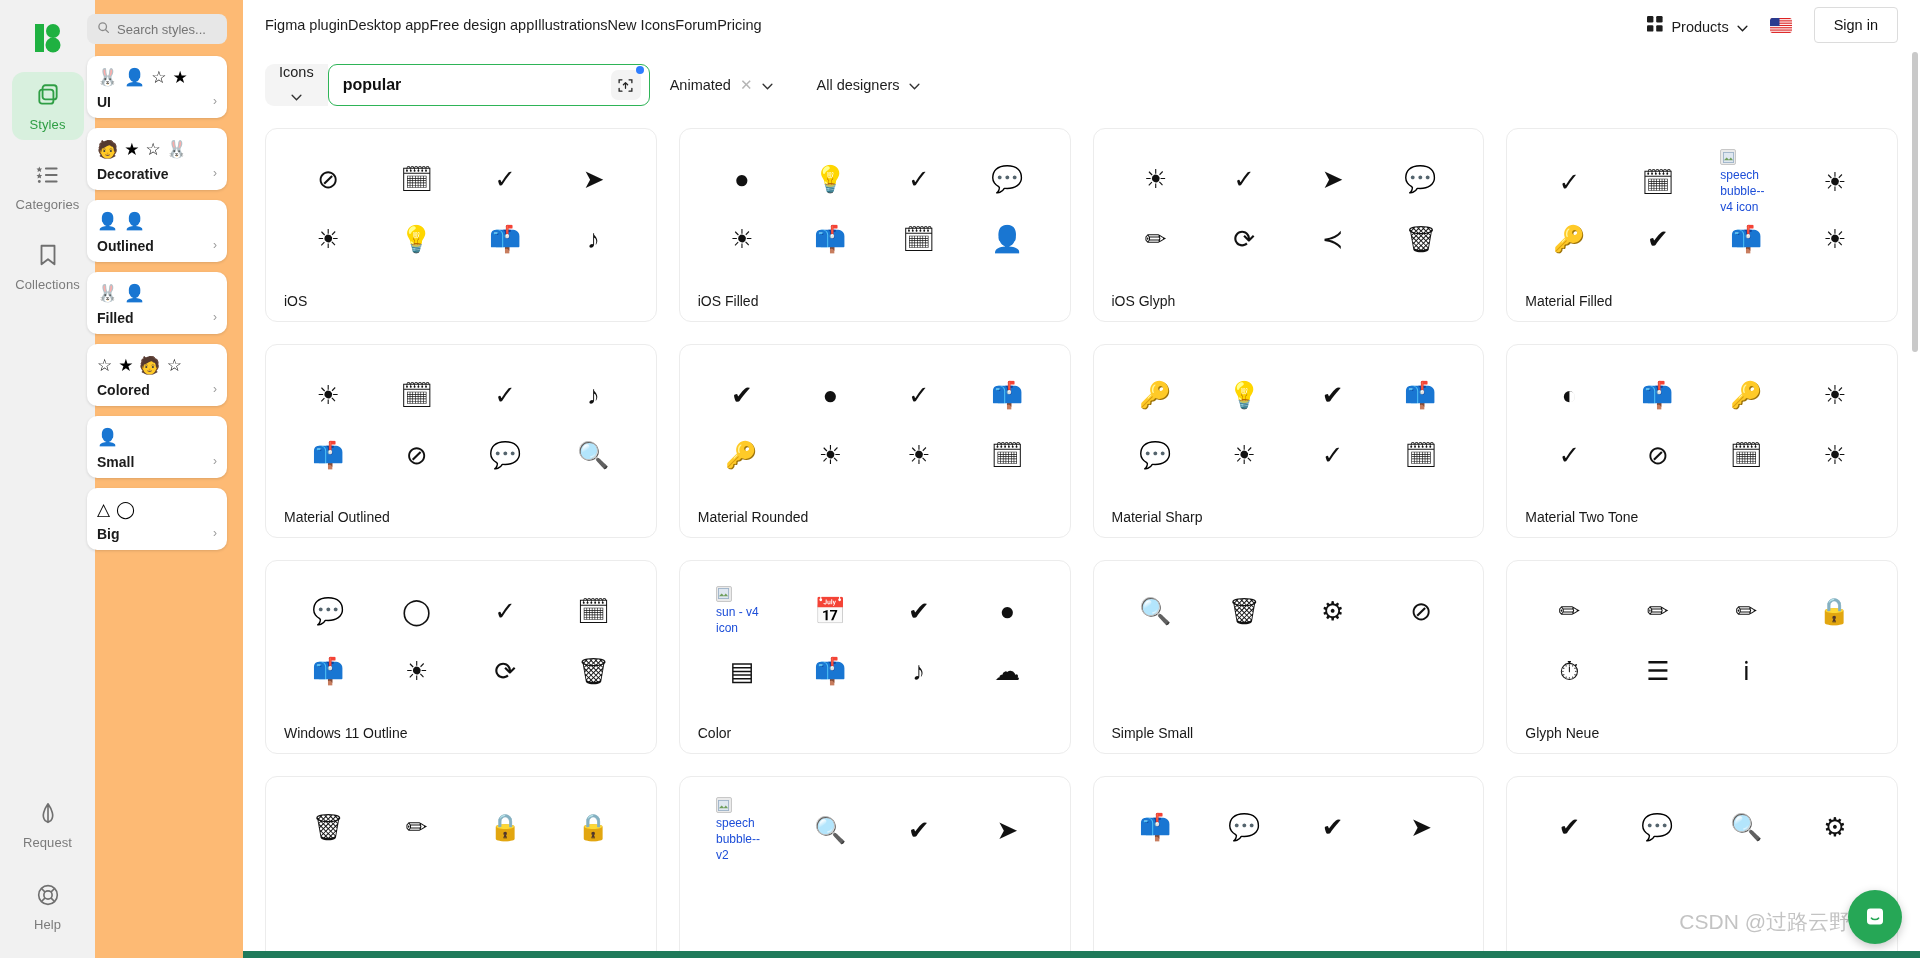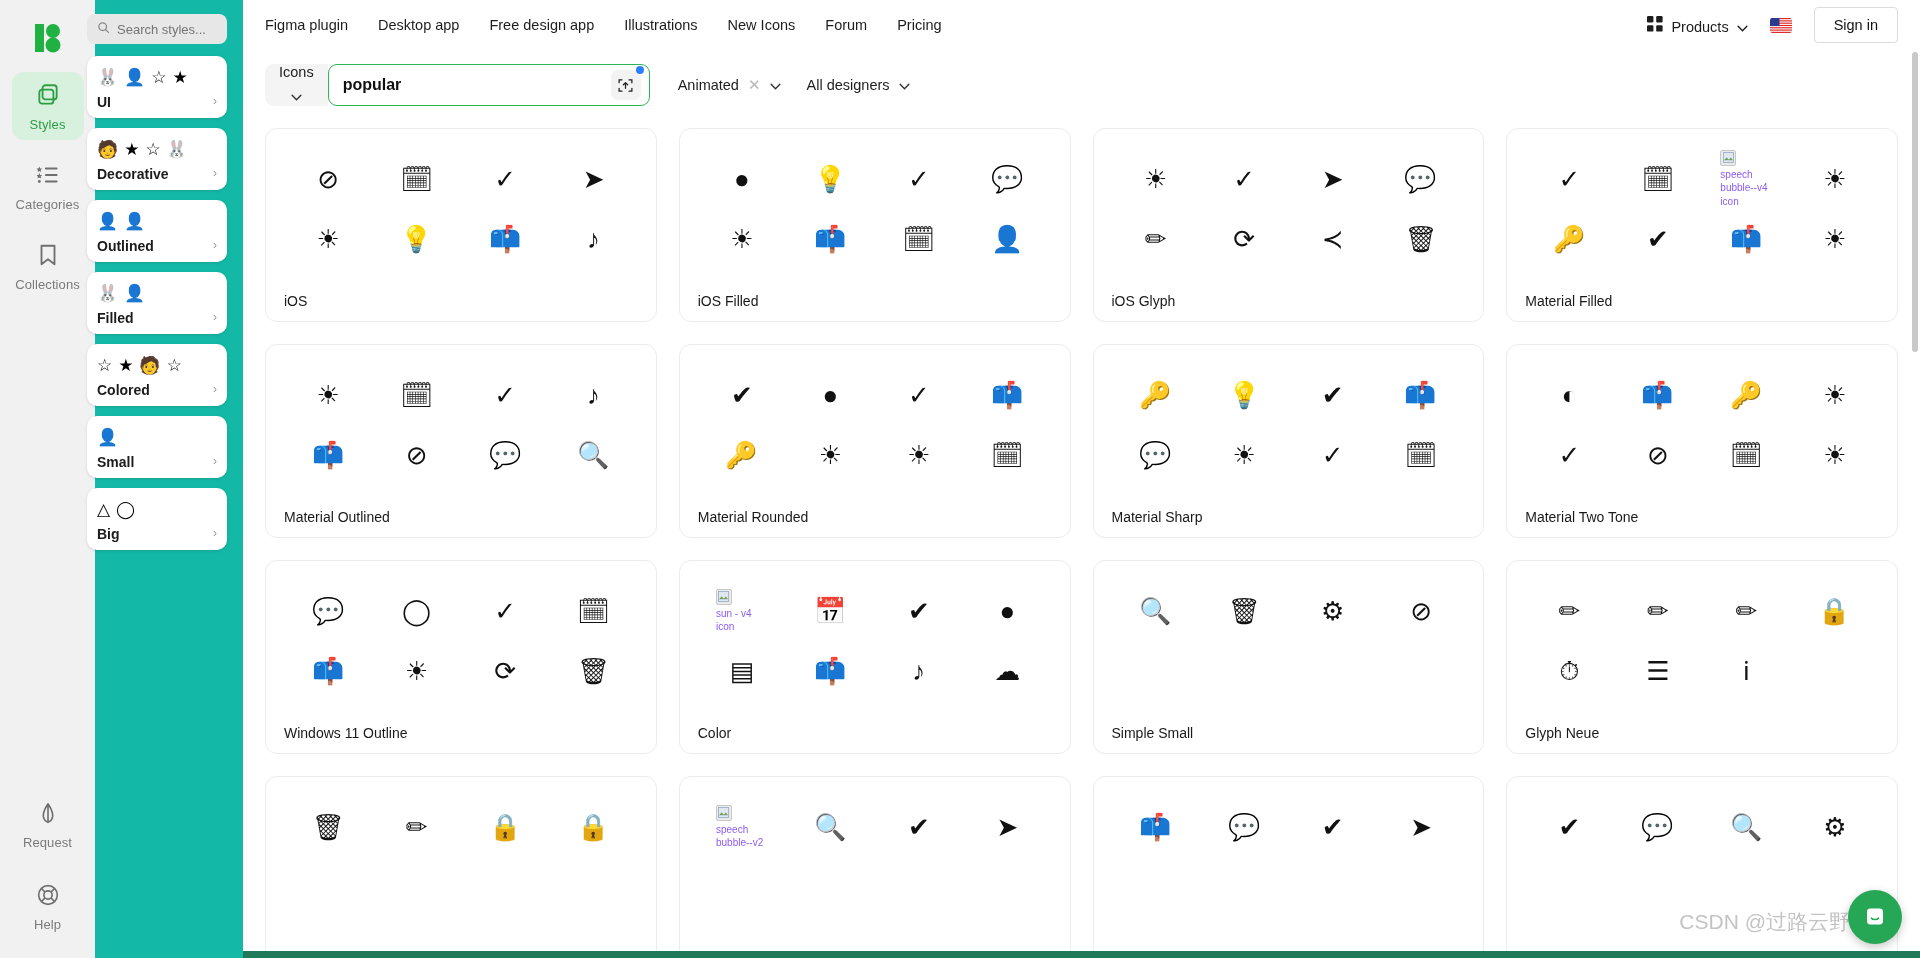--- a/index.html
+++ b/index.html
@@ -29,21 +29,21 @@
   .rail-item.active { background: #d9 efe0; }
   .rail-item.active { background: #d8f0de; color: #2f9e44; }
   .rail-label { font-size: 13px; letter-spacing: .1px; }
   .rail-item.active .rail-label { font-weight: 400; color: #2f9e44; }
   .rail-bottom { position: absolute; bottom: 18px; left: 0; width: 95px;
                  display: flex; flex-direction: column; align-items: center; gap: 14px; }
 
   
   .styles-col {
     width: 148px; flex: 0 0 148px; height: 958px;
-    background: #14b8a6; padding: 14px 0 0 0; position: relative;
+    background: #fdba74; padding: 14px 0 0 0; position: relative;
   }
   .search-styles {
     margin: 0 0 12px 0; height: 30px; width: 140px;
     background: #e7e7e7; border-radius: 8px;
     display: flex; align-items: center; gap: 7px; padding: 0 10px;
     position: relative; left: -8px;
   }
   .search-styles input {
     border: none; background: transparent; outline: none;
     font-size: 13px; color: #8a8a8a; width: 100px;
@@ -65,21 +65,21 @@
     padding: 0 10px;
   }
   .style-card .cname { font-size: 14px; color: #1b1b1b; font-weight: 600; }
   .chev { color: #9b9b9b; font-size: 12px; }
 
   
   .main { flex: 1 1 auto; height: 958px; background: #fff; position: relative; overflow: hidden; }
 
   .topnav {
     height: 50px; display: flex; align-items: center;
-    padding: 0 22px 0 22px; gap: 30px;
+    padding: 0 22px 0 22px; 
   }
   .topnav a { font-size: 14.5px; color: #1d1d1d; text-decoration: none; white-space: nowrap; }
   .topnav-right { margin-left: auto; display: flex; align-items: center; gap: 22px; }
   .products { display: flex; align-items: flex-end; gap: 8px; font-size: 14.5px; color: #1d1d1d; cursor: pointer; }
   .flag { width: 22px; height: 15px; border-radius: 2px; overflow: hidden; display:block; }
   .signin {
     border: 1px solid #dcdcdc; border-radius: 4px; background:#fff;
     font-size: 14.5px; color:#111; padding: 9px 19px; cursor: pointer;
     font-family: "Liberation Sans", sans-serif;
   }
@@ -98,38 +98,38 @@
   .searchbox input {
     flex:1; border:none; outline:none; font-size:16px; color:#101010; font-weight: 600;
     font-family: "Liberation Sans", sans-serif; background: transparent;
   }
   .upload-btn {
     width: 30px; height:30px; border-radius:7px; background:#f3f3f3;
     display:flex; align-items:center; justify-content:center; position:relative; cursor:pointer;
   }
   .blue-dot { position:absolute; top:-4px; right:-3px; width:8px; height:8px; border-radius:50%; background:#2e7dff; }
   .filter { display:flex; align-items:center; gap:9px; font-size:14.5px; color:#1d1d1d; cursor:pointer; }
-  .filters { display:flex; align-items:center; gap:26px; margin-left: 28px; }
+  .filters { display:flex; align-items:center; gap:44px; margin-left: 20px; }
   .xmark { color:#b5b5b5; font-size: 15px; }
 
   
   .grid {
     display: grid; grid-template-columns: repeat(4, 1fr);
     gap: 22px; padding: 22px 22px 0 22px;
   }
   .icard {
     background:#fff; border:1px solid #ececec; border-radius: 12px;
     height: 194px; padding: 20px 18px 12px 18px;
     display:flex; flex-direction: column; cursor: pointer;
   }
   .icard .irow { display:grid; grid-template-columns: repeat(4,1fr); align-items:center; justify-items:center; height: 60px; }
   .icard .ilabel { margin-top: auto; font-size: 14px; color:#191919; }
   .ico { font-size: 26px; line-height: 1; color:#111; display:flex; align-items:center; justify-content:center; }
   .brokenimg {
-    width: 52px; color:#8b5cf6; font-size: 10px; line-height: 1.35;
+    width: 52px; color:#1d4ed8; font-size: 12px; line-height: 1.35;
     display:flex; flex-direction:column; align-items:flex-start; gap:2px; word-break: break-word;
   }
   .brokenimg .bi-glyph {
     width:16px;height:16px;border:1px solid #c8c8c8;background:#eaeaea;border-radius:2px;
     display:flex;align-items:center;justify-content:center;
   }
 
   
   .chat {
     position:absolute; right: 18px; bottom: 14px;

